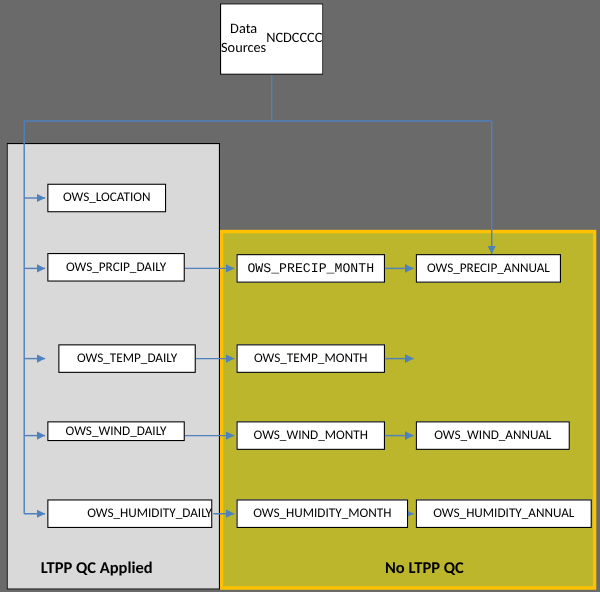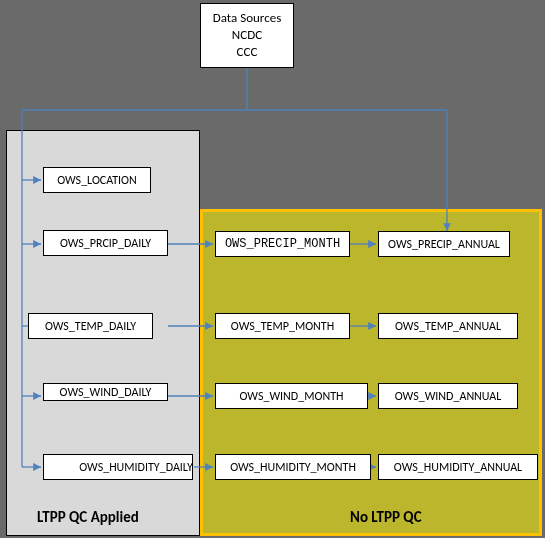--- a/index.html
+++ b/index.html
@@ -19,21 +19,21 @@
     display: flex;
     align-items: center;
     justify-content: center;
     text-align: center;
     padding: 2px 4px;
     white-space: nowrap;
     font-size: 12px;
   }
   .tallbox {
     white-space: normal;
-    flex-direction: column;
+    flex-direction: row;
     line-height: 1.3;
     font-size: 13px;
   }
   .panel-gray {
     position: absolute;
     background: #d9d9d9;
     border: 1px solid #000;
   }
   .panel-yellow {
     position: absolute;
@@ -120,34 +120,31 @@
   <div class="box" style="left:43px; top:230px; width:125px; height:26px;">
     <span>OWS_PRCIP_DAILY</span>
   </div>
   <div class="box" style="left:215px; top:231px; width:135px; height:26px;font-family:Liberation Mono, monospace;">
     <span>OWS_PRECIP_MONTH</span>
   </div>
   <div class="box" style="left:378px; top:231px; width:132px; height:26px;">
     <span>OWS_PRECIP_ANNUAL</span>
   </div>
 
-  <div class="box" style="left:28px; top:313px; width:125px; height:26px;">
+  <div class="box" style="left:53px; top:313px; width:125px; height:26px;">
     <span>OWS_TEMP_DAILY</span>
   </div>
   <div class="box" style="left:215px; top:313px; width:135px; height:26px;">
     <span>OWS_TEMP_MONTH</span>
   </div>
-  <div class="box" style="left:378px; top:313px; width:140px; height:26px;">
-    <span>OWS_TEMP_ANNUAL</span>
-  </div>
 
   <div class="box" style="left:43px; top:383px; width:125px; height:18px;">
     <span>OWS_WIND_DAILY</span>
   </div>
-  <div class="box" style="left:215px; top:383px; width:153px; height:26px;text-align:right;">
+  <div class="box" style="left:215px; top:383px; width:135px; height:26px;text-align:right;">
     <span>OWS_WIND_MONTH</span>
   </div>
   <div class="box" style="left:378px; top:383px; width:140px; height:26px;">
     <span>OWS_WIND_ANNUAL</span>
   </div>
 
   <div class="box" style="left:43px; top:454px; width:150px; height:26px;padding-left:40px;">
     <span>OWS_HUMIDITY_DAILY</span>
   </div>
   <div class="box" style="left:215px; top:454px; width:156px; height:26px;">

